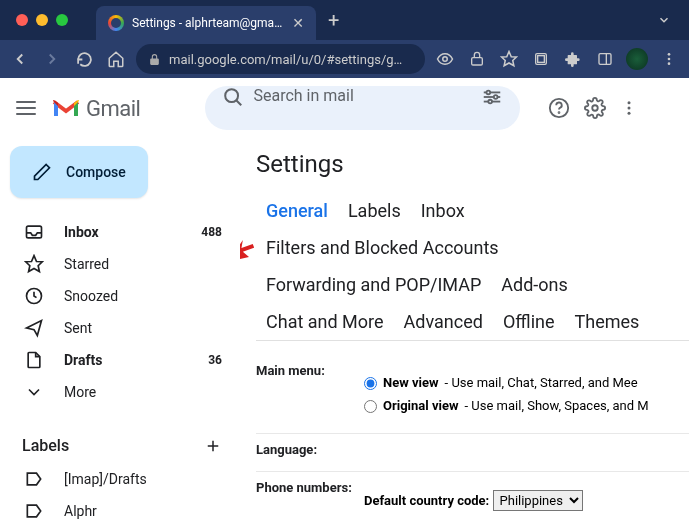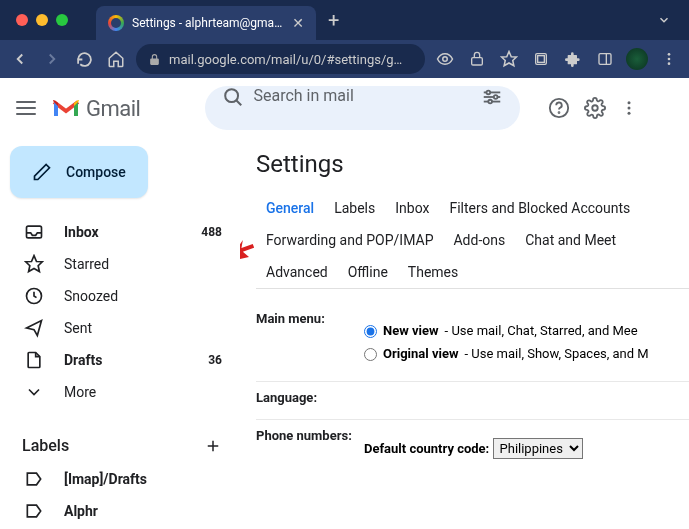--- a/index.html
+++ b/index.html
@@ -39,25 +39,25 @@
 .tune-icon { width: 40px; display: flex; justify-content: center; color: #5f6368; cursor: pointer; }
 .header-right { display: flex; align-items: center; gap: 14px; margin-left: 18px; color: #5f6368; }
 .main { display: flex; flex: 1; overflow: hidden; }
 .sidebar { width: 240px; padding: 6px 0; }
 .compose-btn { margin: 2px 0 18px 10px; background: #c2e7ff; border-radius: 12px; padding: 16px 22px; display: inline-flex; align-items: center; gap: 14px; font-size: 14px; font-weight: 500; color: #001d35; cursor: pointer; box-shadow: 0 1px 2px rgba(0,0,0,0.1); }
 .nav-item { display: flex; align-items: center; padding: 6px 18px 6px 24px; gap: 20px; font-size: 14px; color: #202124; cursor: pointer; border-radius: 0 18px 18px 0; }
 .nav-item .count { margin-left: auto; font-size: 12px; }
 .nav-item.bold { font-weight: 700; }
 .nav-icon { width: 20px; height: 20px; display: flex; align-items: center; justify-content: center; color: #202124; }
 .labels-header { display: flex; align-items: center; justify-content: space-between; padding: 28px 18px 8px 22px; font-size: 16px; font-weight: 500; color: #202124; }
-.label-item { display: flex; align-items: center; padding: 6px 18px 6px 24px; gap: 20px; font-size: 14px; color: #202124; cursor: pointer; font-weight: bold; }
+.label-item { display: flex; align-items: center; padding: 6px 18px 6px 24px; gap: 20px; font-size: 14px; color: #202124; cursor: pointer; }
 .content { flex: 1; padding: 12px 0 0 16px; overflow: hidden; position: relative; }
 .settings-title { font-size: 24px; font-weight: 400; color: #202124; margin-bottom: 14px; }
 .tabs-row { display: flex; flex-wrap: wrap; gap: 0; border-bottom: 1px solid #e0e0e0; }
-.tab-item { padding: 8px 10px; font-size: 14px; color: #1a73e8; cursor: pointer; white-space: nowrap; text-align: center; }
+.tab-item { padding: 8px 10px; font-size: 18px; color: #1a73e8; cursor: pointer; white-space: nowrap; text-align: center; }
 .tab-item.active { font-weight: 500; color: #1a73e8; position:relative;}
 .tab-item.inactive { color: #202124; }
 .settings-body { padding-top: 14px; font-size: 13px; }
 .setting-row { display: flex; padding: 6px 0 14px; border-bottom: 1px solid #e8e8e8; }
 .setting-label { width: 108px; font-weight: 700; color: #202124; font-size: 13px; padding-top: 2px;}
 .setting-content { flex: 1; line-height: 1.6; font-size: 13px; margin-top: 12px;}
 .radio-row { display: flex; align-items: center; gap: 6px; margin-bottom: 2px; }
 .radio-row input { accent-color: #1a73e8; }
 .link { color: #1a73e8; cursor: pointer; }
 .bold-t { font-weight: 700; }
@@ -321,21 +321,21 @@
       </svg>
       <div class="settings-title">Settings</div>
 
       <div class="tabs-row">
         <div class="tab-item active">General</div>
         <div class="tab-item inactive">Labels</div>
         <div class="tab-item inactive">Inbox</div>
         <div class="tab-item inactive">Filters and Blocked Accounts</div>
         <div class="tab-item inactive">Forwarding and POP/IMAP</div>
         <div class="tab-item inactive">Add-ons</div>
-        <div class="tab-item inactive">Chat and Meet</div>
+        <div class="tab-item inactive">Chat and More</div>
         <div class="tab-item inactive">Advanced</div>
         <div class="tab-item inactive">Offline</div>
         <div class="tab-item inactive">Themes</div>
       </div>
 
       <div class="settings-body">
         <div class="setting-row">
           <div class="setting-label">Main menu:</div>
           <div class="setting-content">
             <div class="radio-row">

